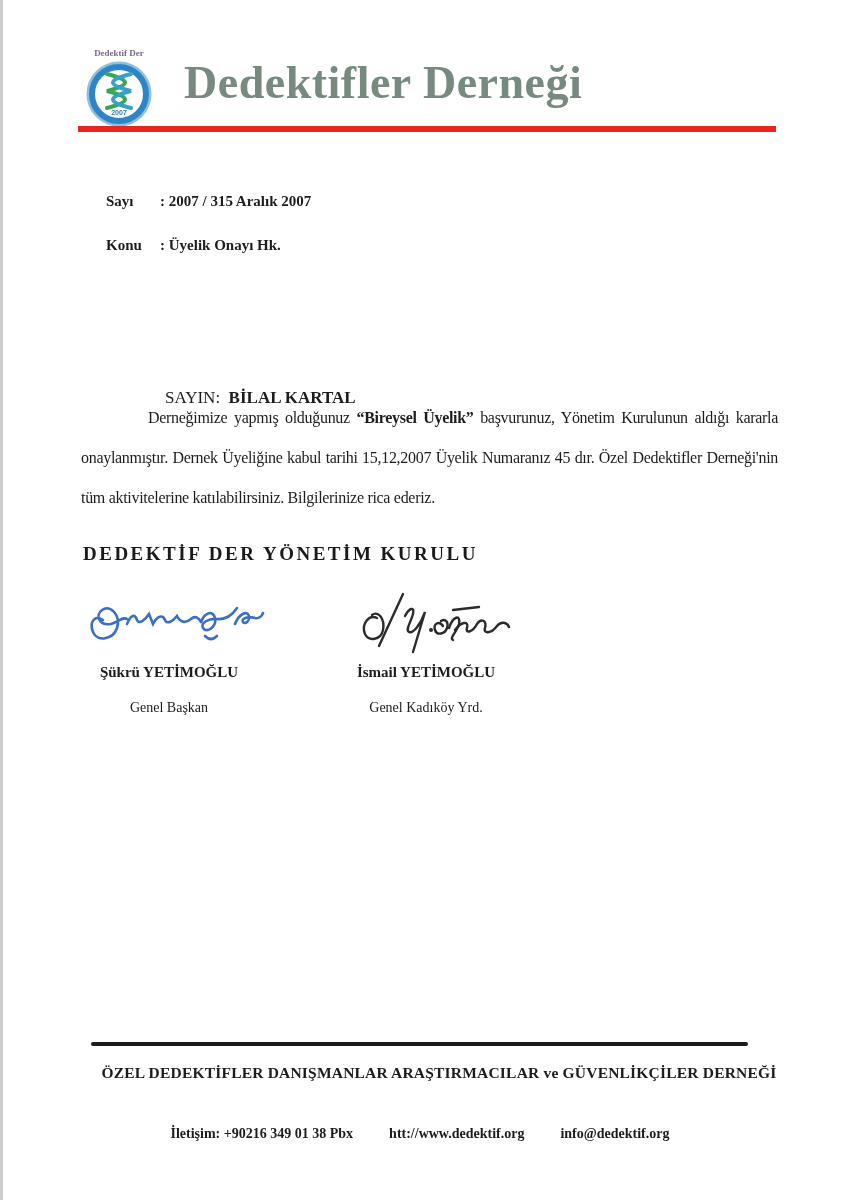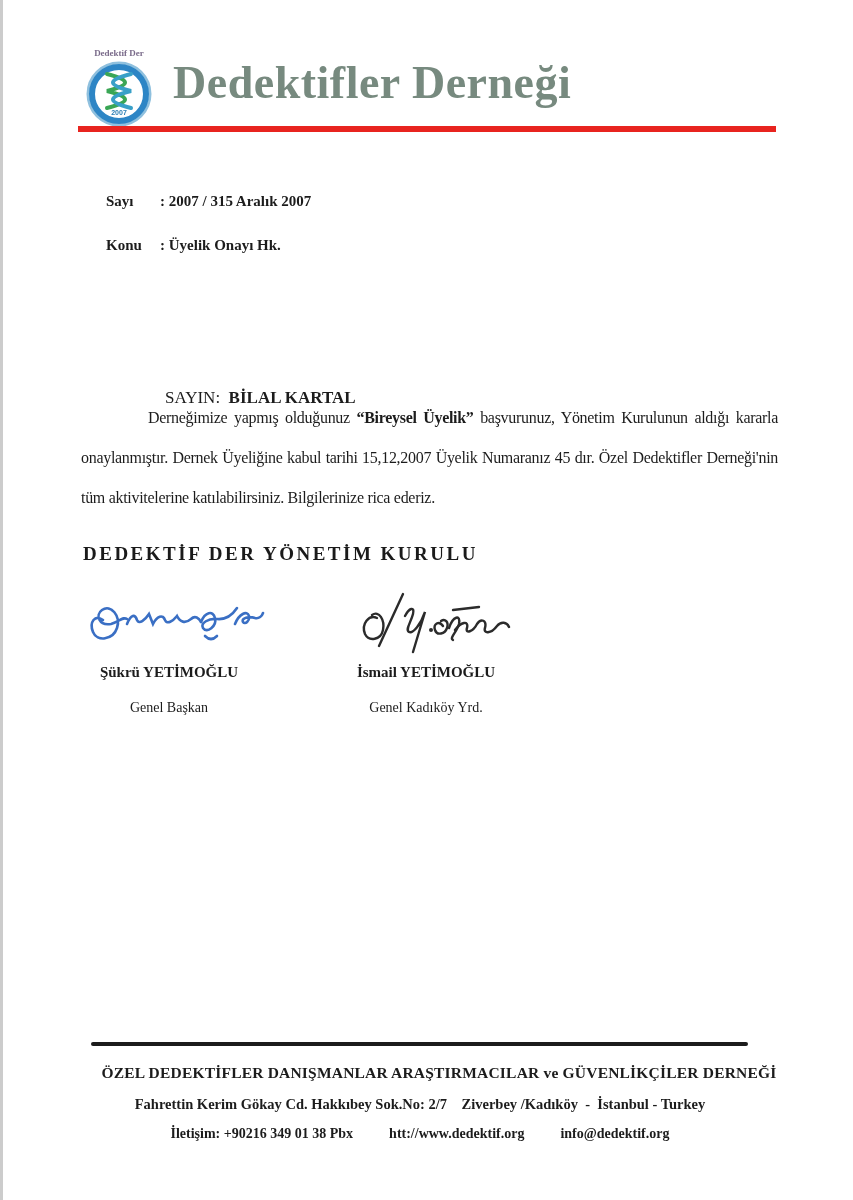--- a/index.html
+++ b/index.html
@@ -15,21 +15,21 @@
     border-left: 3px solid #cccccc;
   }
   
   .logo {
     position: absolute;
     left: 72px; top: 44px;
     width: 88px; height: 88px;
   }
   .org-title {
     position: absolute;
-    left: 170px; top: 56px;
+    left: 181px; top: 56px;
     font-size: 46px;
     font-weight: bold;
     color: #778a7f;
     letter-spacing: 0.5px;
     white-space: nowrap;
   }
   .red-rule {
     position: absolute;
     left: 75px; top: 126px;
     width: 698px; height: 6px;
@@ -167,20 +167,19 @@
     <div class="sig-name">Şükrü YETİMOĞLU</div>
     <div class="sig-role">Genel Başkan</div>
   </div>
   <div class="sig-caption right">
     <div class="sig-name">İsmail YETİMOĞLU</div>
     <div class="sig-role">Genel Kadıköy Yrd.</div>
   </div>
 
   <div class="footer-rule"></div>
   <div class="footer-text footer-l1">ÖZEL DEDEKTİFLER DANIŞMANLAR ARAŞTIRMACILAR ve GÜVENLİKÇİLER DERNEĞİ</div>
-  <div class="footer-text footer-l2">Fahrettin Kerim Gökay Cd. Hakkıbey Sok.No: 2/7    Ziverbey /Kadıköy  -  İstanbul - Turkey</div>
   <div class="footer-text footer-l3">
     <span>İletişim: +90216 349 01 38 Pbx</span>
     <span>htt://www.dedektif.org</span>
     <span>info@dedektif.org</span>
   </div>
 
 </div>
 
 </body></html>

